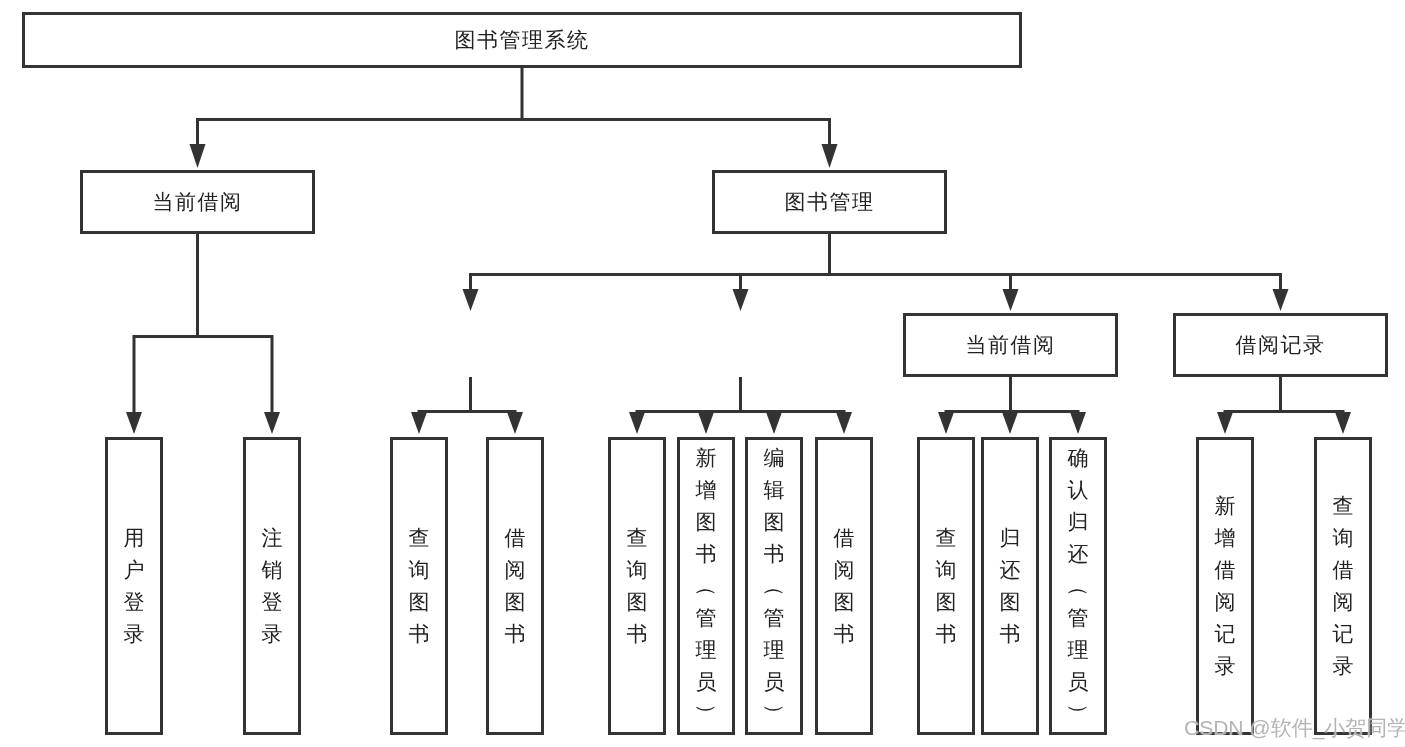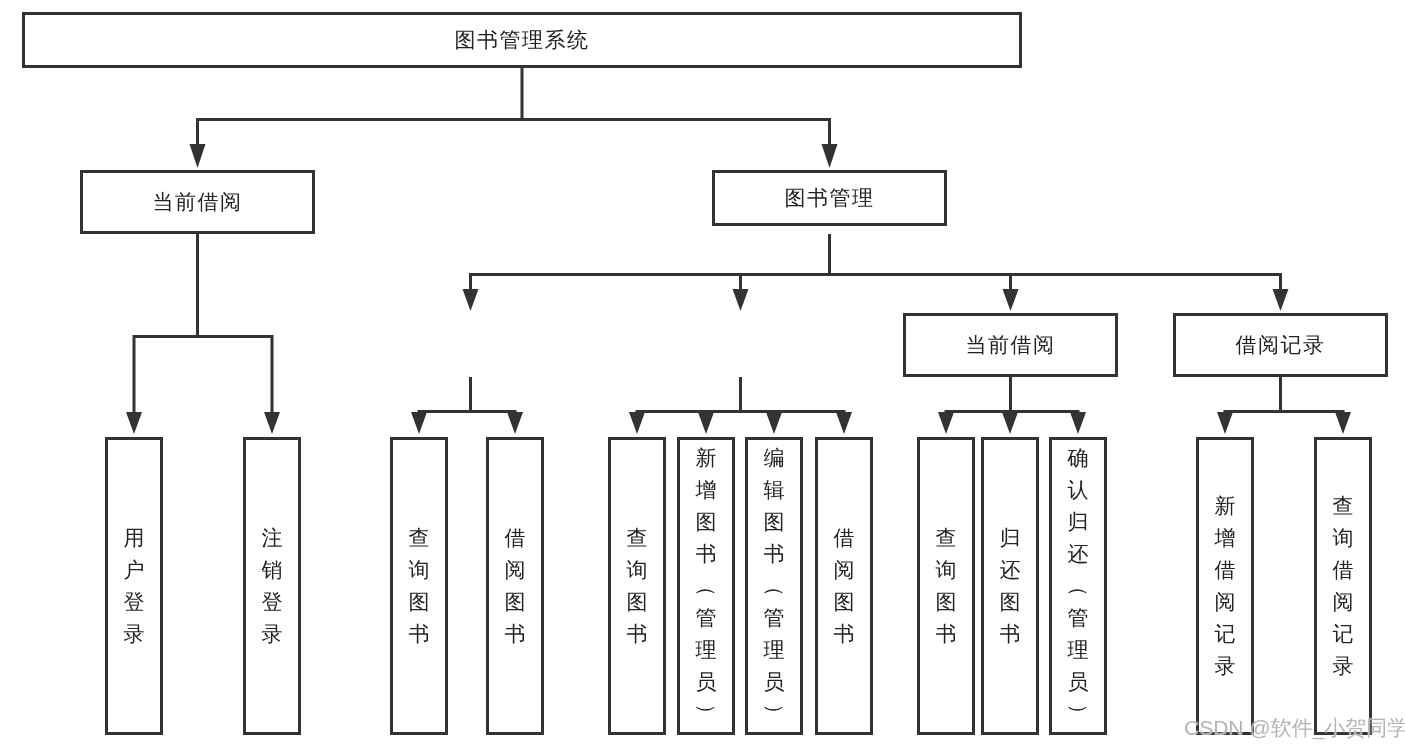--- a/index.html
+++ b/index.html
@@ -68,21 +68,21 @@
     <polygon points="1335,412 1351,412 1343,434"></polygon>
   </svg>
 
   <div class="box" style="left:22px;top:12px;width:1000px;height:56px">
     <span class="hlabel">图书管理系统</span>
   </div>
 
   <div class="box" style="left:80px;top:170px;width:235px;height:64px">
     <span class="hlabel">当前借阅</span>
   </div>
-  <div class="box" style="left:712px;top:170px;width:235px;height:56px">
+  <div class="box" style="left:712px;top:170px;width:235px;height:64px">
     <span class="hlabel">图书管理</span>
   </div>
 
   <div class="box" style="left:1173px;top:313px;width:215px;height:64px">
     <span class="hlabel">借阅记录</span>
   </div>
   <div class="box" style="left:903px;top:313px;width:215px;height:64px">
     <span class="hlabel">当前借阅</span>
   </div>
 

